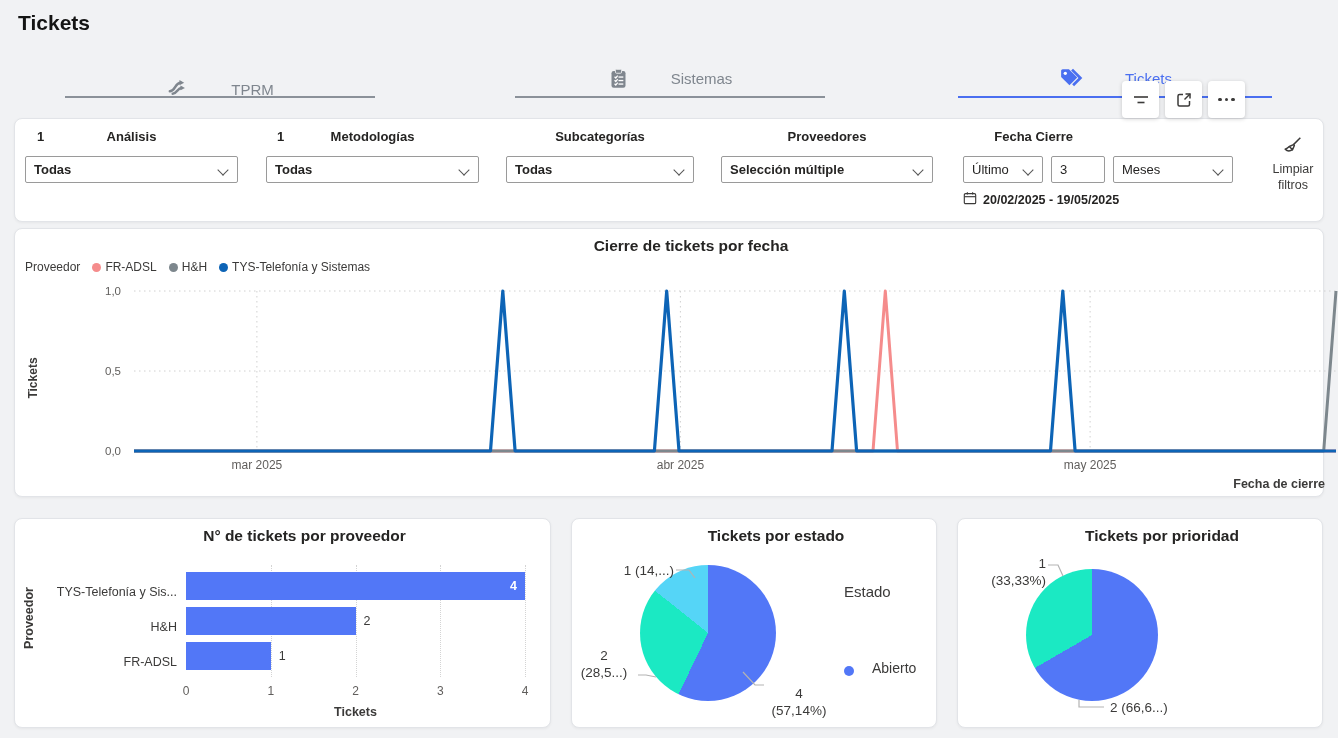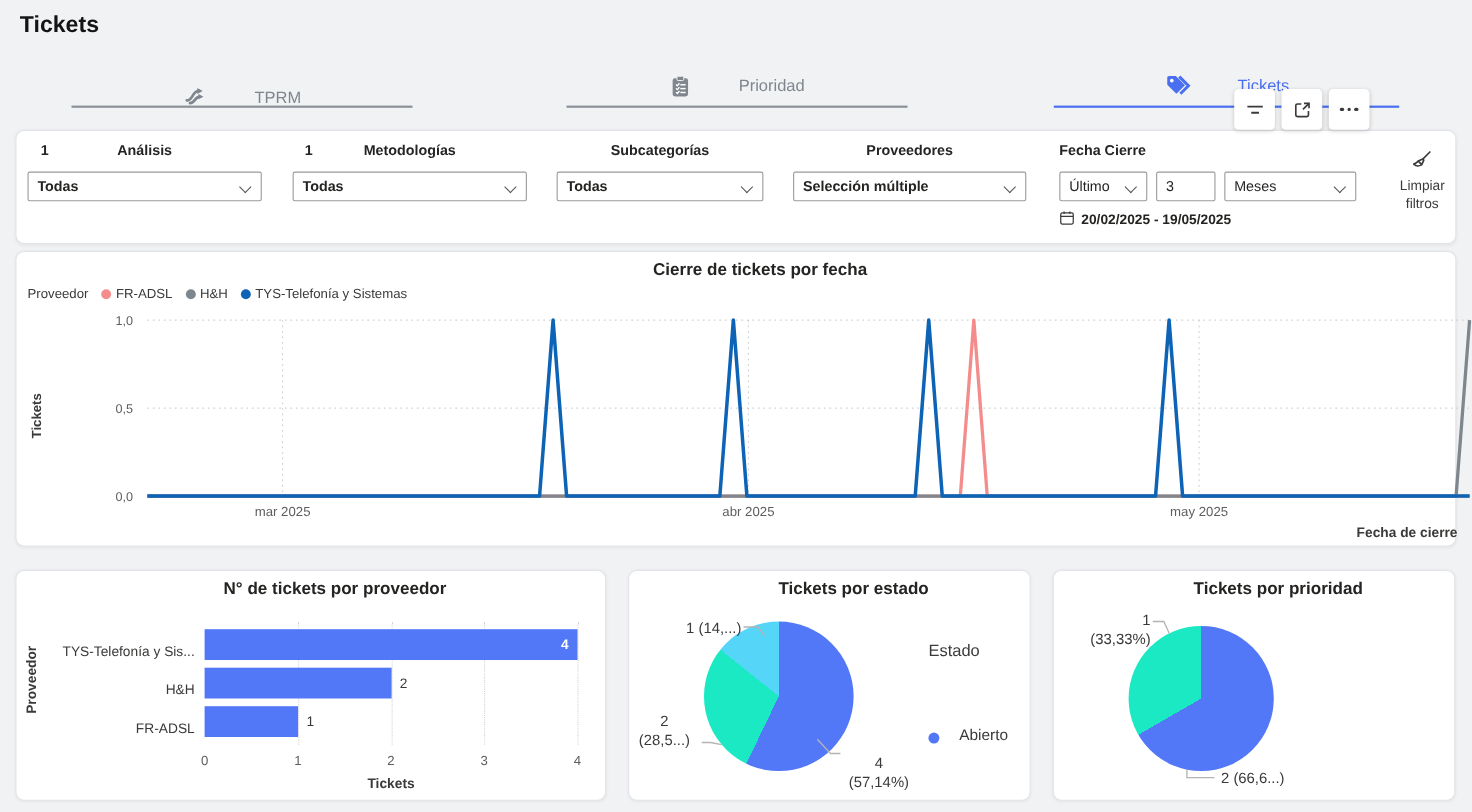--- a/index.html
+++ b/index.html
@@ -98,21 +98,21 @@
         <rect x="4" y="3.5" width="16" height="19" rx="2.5" fill="#7f868e"></rect>
         <rect x="8.5" y="1.5" width="7" height="4.5" rx="1.2" fill="#7f868e" stroke="#f1f2f4" stroke-width="1"></rect>
         <path d="M7.5 10 l1.4 1.4 2.2-2.6" stroke="#fff" stroke-width="1.4" fill="none"></path>
         <rect x="12" y="9.6" width="5.5" height="1.5" fill="#fff"></rect>
         <path d="M7.5 14 l1.4 1.4 2.2-2.6" stroke="#fff" stroke-width="1.4" fill="none"></path>
         <rect x="12" y="13.6" width="5.5" height="1.5" fill="#fff"></rect>
         <path d="M7.5 18 l1.4 1.4 2.2-2.6" stroke="#fff" stroke-width="1.4" fill="none"></path>
         <rect x="12" y="17.6" width="5.5" height="1.5" fill="#fff"></rect>
       </svg>
     </span>
-    <span class="tab-label">Prioridad</span>
+    <span class="tab-label">Sistemas</span>
     <span class="tab-underline"></span>
   </div>
 
   <div class="tab active" style="left:958px;width:314px;">
     <span class="tab-icon">
       <svg width="25" height="25" viewBox="0 0 24 24">
         <path d="M13.5 3.5 L21.5 11.5 L14.5 18.5" fill="none" stroke="#4a6ff0" stroke-width="2.6"></path>
         <path d="M3 4.5 C3 3.7 3.7 3 4.5 3 L10.5 3 L18.5 11 L11 18.5 L3 10.5 Z" fill="#4a6ff0"></path>
         <circle cx="7" cy="7" r="1.6" fill="#fff"></circle>
       </svg>
@@ -160,21 +160,21 @@
     <span class="flabel" style="left:491px;width:188px;">Subcategorías</span>
     <div class="dd" style="left:491px;width:188px;">
       <span class="ddtxt">Todas</span>
     </div>
 
     <span class="flabel" style="left:706px;width:212px;">Proveedores</span>
     <div class="dd" style="left:706px;width:212px;">
       <span class="ddtxt">Selección múltiple</span>
     </div>
 
-    <span class="flabel" style="left:948px;width:110px;text-align:left;">Fecha Cierre</span>
+    <span class="flabel" style="left:948px;width:110px;text-align:right;">Fecha Cierre</span>
     <div class="dd" style="left:948px;width:80px;">
       <span class="ddtxt" style="font-weight:400;">Último</span>
     </div>
     <div class="numbox" style="left:1036px;width:54px;">
       <span style="font-weight:400;">3</span>
     </div>
     <div class="dd" style="left:1098px;width:120px;">
       <span class="ddtxt" style="font-weight:400;">Meses</span>
     </div>
     <div class="daterange">

